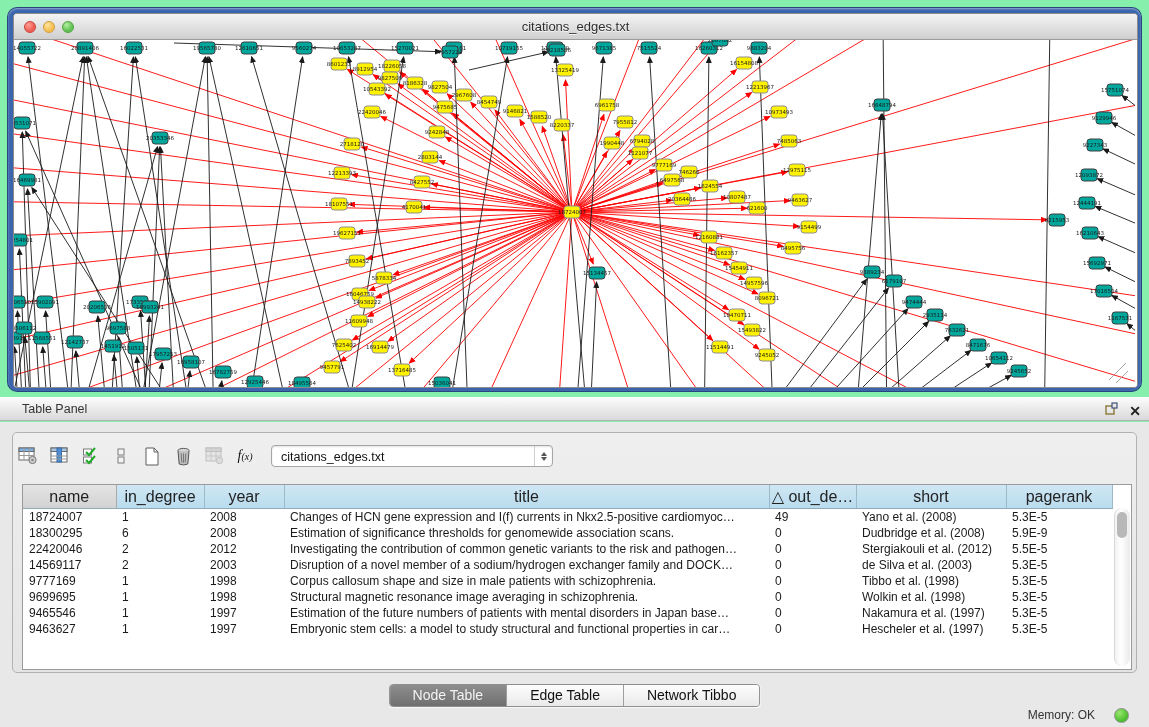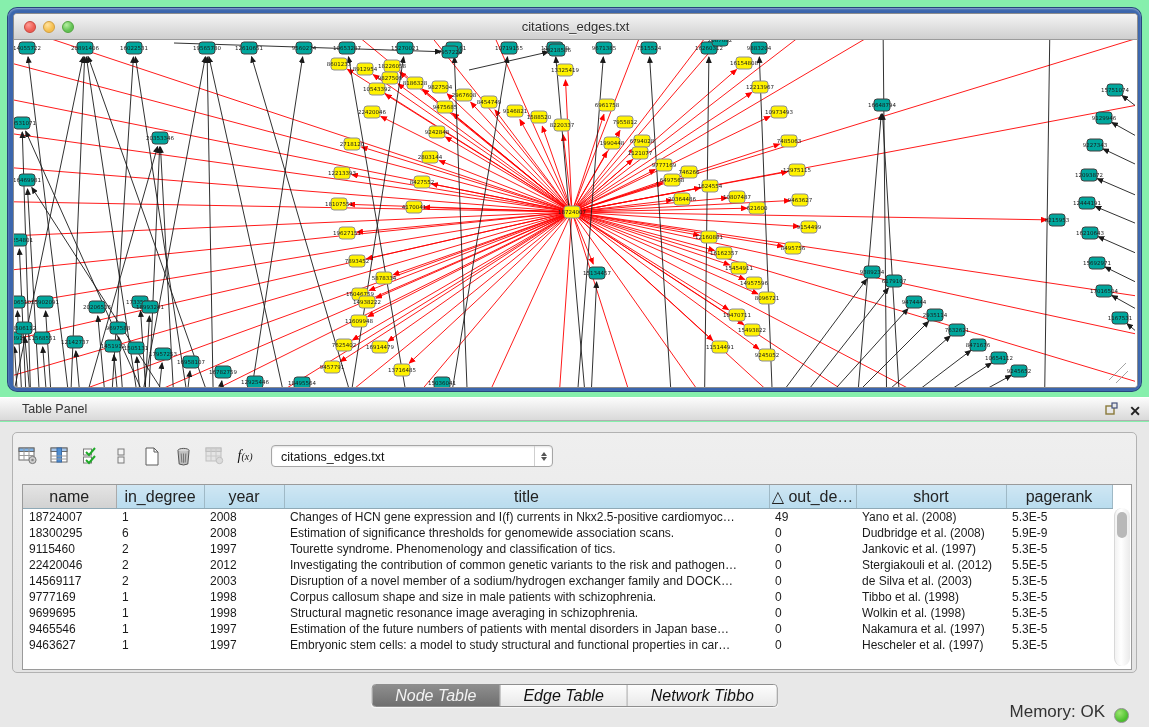--- a/index.html
+++ b/index.html
@@ -42,27 +42,27 @@
   .table-wrap{position:absolute;left:9px;top:51px;width:1108px;height:184px;border:1px solid #9a9a9a;background:#fff;overflow:hidden;}
   table.data{border-collapse:collapse;table-layout:fixed;width:1089px;font-size:12px;color:#1a1a1a;}
   table.data th{height:21px;font-weight:normal;font-size:16px;color:#222;background:linear-gradient(#cfe6f3,#b9dcee);border-right:1px solid #9fb9c6;border-bottom:1px solid #8fa9b6;text-align:center;overflow:hidden;white-space:nowrap;}
   table.data th.first{background:linear-gradient(#e4e4e4,#d2d2d2);border-right:1px solid #aaa;}
   table.data td{height:16px;padding:0 4px 0 6px;white-space:nowrap;overflow:hidden;text-overflow:clip;}
   .vscroll{position:absolute;right:1px;top:23px;width:15px;height:158px;background:linear-gradient(90deg,#f2f2f2,#ffffff 40%,#eaeaea);border-left:1px solid #d8d8d8;border-radius:8px;}
   .vthumb{position:absolute;left:2px;top:4px;width:10px;height:26px;background:#b8b8b8;border-radius:6px;}
 
   
   .tabs{position:absolute;left:50%;top:251px;transform:translateX(-50%);display:flex;border:1px solid #8e8e8e;border-radius:4px;overflow:hidden;height:21px;box-shadow:0 1px 1px rgba(255,255,255,.7);}
-  .tab{padding:0 23px;font-size:16px;line-height:21px;background:linear-gradient(#fdfdfd,#e9e9e9);color:#111;border-right:1px solid #9a9a9a;font-style:italic;}
+  .tab{padding:0 23px;font-size:14px;line-height:21px;background:linear-gradient(#fdfdfd,#e9e9e9);color:#111;border-right:1px solid #9a9a9a;}
   .tab:last-child{border-right:none;}
   .tab.active{background:linear-gradient(#8e8e8e,#6f6f6f);color:#f3f3f3;}
 
   
   .statusbar{position:absolute;left:0;bottom:0;width:100%;height:22px;}
-  .mem-label{position:absolute;right:44px;bottom:5px;font-size:17px;color:#333;}
+  .mem-label{position:absolute;right:54px;bottom:5px;font-size:12px;color:#333;}
   .mem-dot{position:absolute;right:20px;bottom:4px;width:13px;height:13px;border-radius:50%;background:radial-gradient(circle at 35% 30%,#9ae66e,#4cbf2e 65%);border:1px solid #8d8d8d;}
 </style>
 </head>
 <body>
 
 <div class="app">
 
   <div class="graph-window">
     <div class="gw-inner">
       <div class="titlebar">
@@ -868,29 +868,20 @@
               <tr>
                 <td>18300295</td>
                 <td>6</td>
                 <td>2008</td>
                 <td>Estimation of significance thresholds for genomewide association scans.</td>
                 <td>0</td>
                 <td>Dudbridge et al. (2008)</td>
                 <td>5.9E-9</td>
               </tr>
               <tr>
-                <td>9115460</td>
-                <td>2</td>
-                <td>1997</td>
-                <td>Tourette syndrome. Phenomenology and classification of tics.</td>
-                <td>0</td>
-                <td>Jankovic et al. (1997)</td>
-                <td>5.3E-5</td>
-              </tr>
-              <tr>
                 <td>22420046</td>
                 <td>2</td>
                 <td>2012</td>
                 <td>Investigating the contribution of common genetic variants to the risk and pathogen…</td>
                 <td>0</td>
                 <td>Stergiakouli et al. (2012)</td>
                 <td>5.5E-5</td>
               </tr>
               <tr>
                 <td>14569117</td>

